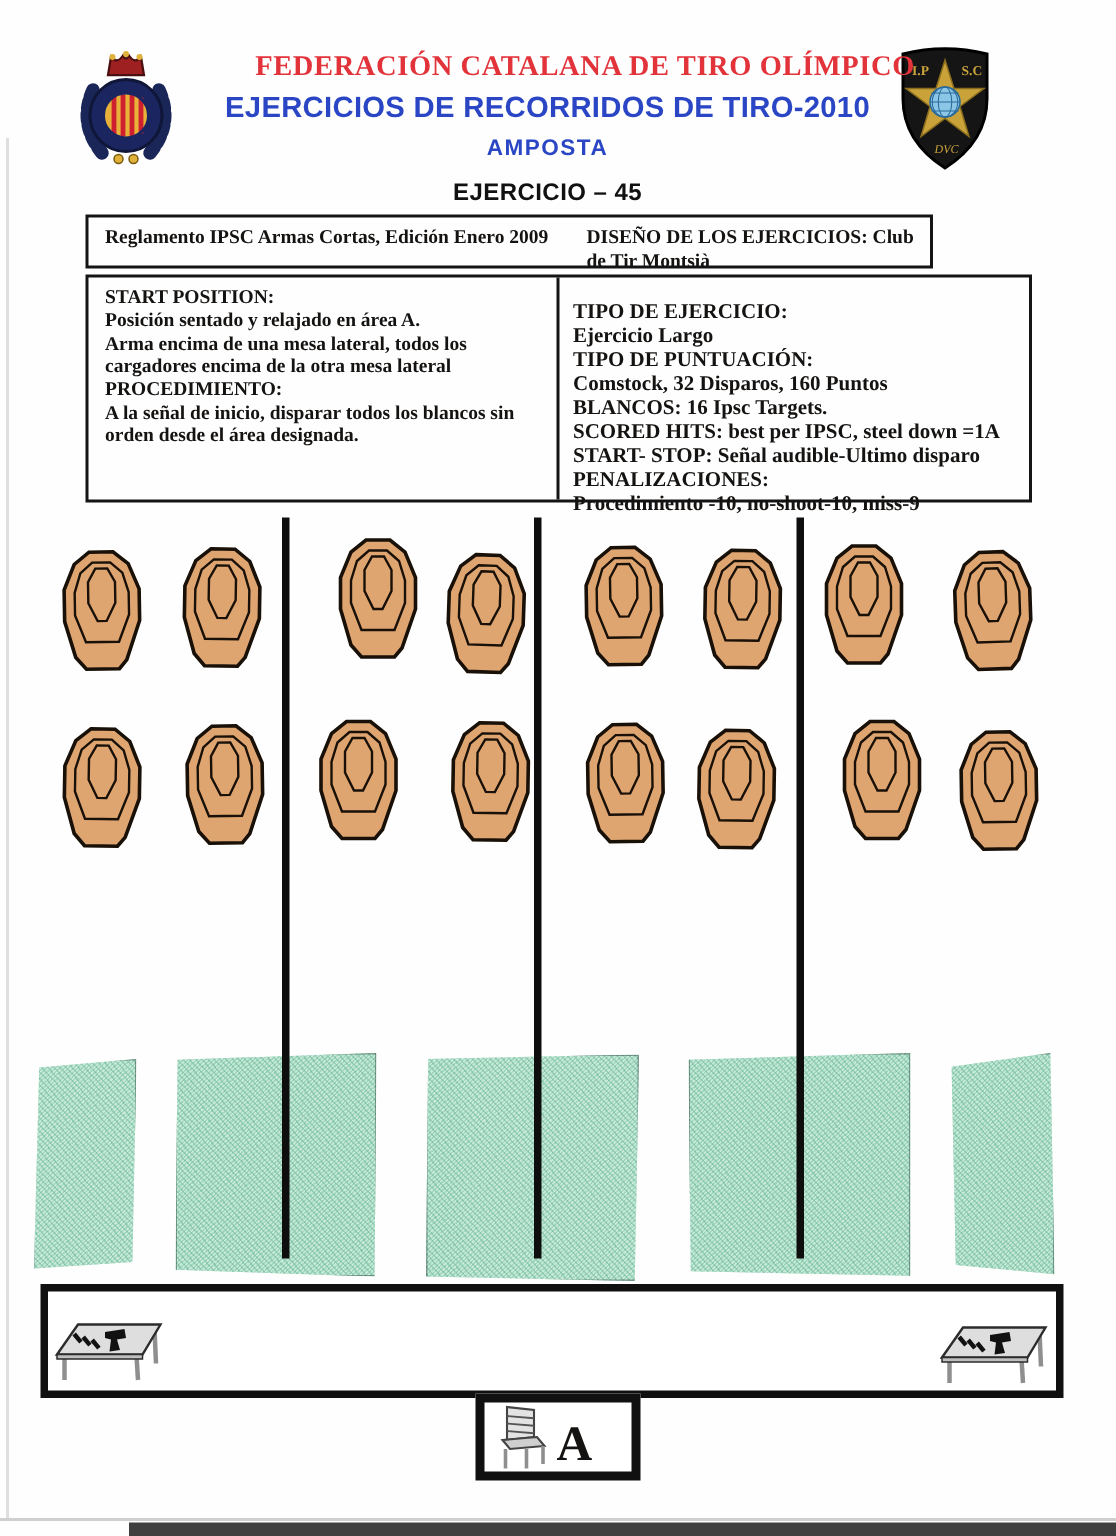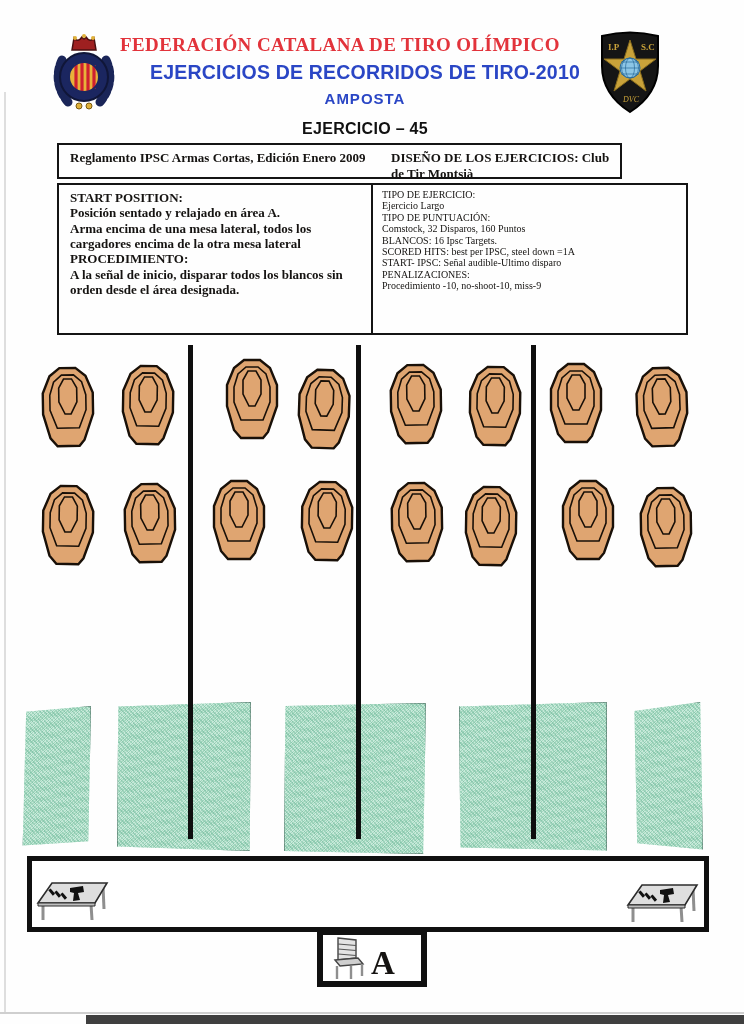--- a/index.html
+++ b/index.html
@@ -3,21 +3,21 @@
 <meta charset="utf-8">
 <style>
   html,body{margin:0;padding:0;background:#ffffff;}
   .page{position:relative;width:744px;height:1024px;background:#fefefe;overflow:hidden;
         font-family:"Liberation Serif", serif;color:#151311;}
 
   
   .logo{position:absolute;}
   .logo-left{left:48px;top:30px;width:72px;height:86px;}
   .logo-right{left:597px;top:28px;width:66px;height:88px;}
-  .title-red{position:absolute;left:120px;top:34px;width:490px;text-align:left;
+  .title-red{position:absolute;left:120px;top:34px;width:490px;text-align:right;
              font-family:"Liberation Serif", serif;font-weight:bold;font-size:19px;
              letter-spacing:.4px;color:#e2333b;}
   .title-blue{position:absolute;left:110px;top:61px;width:510px;text-align:center;
               font-family:"Liberation Sans", sans-serif;font-weight:bold;font-size:19.5px;
               letter-spacing:.2px;color:#2a46c5;}
   .title-city{position:absolute;left:110px;top:90px;width:510px;text-align:center;
               font-family:"Liberation Sans", sans-serif;font-weight:bold;font-size:15px;
               letter-spacing:1px;color:#2a46c5;}
   .title-exercise{position:absolute;left:110px;top:120px;width:510px;text-align:center;
               font-family:"Liberation Sans", sans-serif;font-weight:bold;font-size:16px;
@@ -27,21 +27,21 @@
   .reg-row{position:absolute;left:57px;top:143px;width:565px;height:36px;
            border:2.5px solid #141414;box-sizing:border-box;display:flex;align-items:flex-start;}
   .reg-left{width:312px;padding:5px 0 0 11px;font-weight:bold;font-size:13px;}
   .reg-right{flex:1;padding:5px 0 0 9px;font-weight:bold;font-size:13px;}
 
   .info-box{position:absolute;left:57px;top:183px;width:631px;height:152px;
             border:2.5px solid #141414;box-sizing:border-box;display:flex;}
   .info-left{width:312px;box-sizing:border-box;padding:5px 6px 0 11px;
              font-weight:bold;font-size:13px;line-height:1.18;}
   .info-right{flex:1;box-sizing:border-box;border-left:2px solid #141414;
-              padding:4px 4px 0 9px;font-weight:normal;font-size:10px;line-height:1.14;}
+              padding:16px 4px 0 9px;font-weight:bold;font-size:14px;line-height:1.14;}
   .info-line{margin:0;}
 
   
   .diagram{position:absolute;left:0;top:0;width:744px;height:1024px;}
   .wall{position:absolute;top:345px;width:5px;height:494px;background:#0e0e0e;z-index:3;}
   .panel{position:absolute;z-index:2;background-color:#a9dac2;
          background-image:
            repeating-linear-gradient(47deg, rgba(104,180,150,.45) 0 1px, rgba(0,0,0,0) 1px 3px),
            repeating-linear-gradient(-43deg, rgba(228,248,240,.55) 0 1px, rgba(0,0,0,0) 1px 2px),
            repeating-linear-gradient(90deg, rgba(140,205,175,.35) 0 1px, rgba(0,0,0,0) 1px 2px);
@@ -126,21 +126,21 @@
       <div class="info-line">PROCEDIMIENTO:</div>
       <div class="info-line">A la señal de inicio, disparar todos los blancos sin orden desde el área designada.</div>
     </div>
     <div class="info-right">
       <div class="info-line">TIPO DE EJERCICIO:</div>
       <div class="info-line">Ejercicio Largo</div>
       <div class="info-line">TIPO DE PUNTUACIÓN:</div>
       <div class="info-line">Comstock, 32 Disparos, 160 Puntos</div>
       <div class="info-line">BLANCOS: 16 Ipsc Targets.</div>
       <div class="info-line">SCORED HITS: best per IPSC, steel down =1A</div>
-      <div class="info-line">START- IPSC: Señal audible-Ultimo disparo</div>
+      <div class="info-line">START- STOP: Señal audible-Ultimo disparo</div>
       <div class="info-line">PENALIZACIONES:</div>
       <div class="info-line">Procedimiento -10, no-shoot-10, miss-9</div>
     </div>
   </div>
 
   <div class="diagram">
       <div class="panel" style="left: 22px; top: 706px; width: 69px; height: 141px; clip-path: polygon(6% 4%, 100% 0%, 96% 96%, 1% 99%);"></div>
       <div class="panel" style="left: 117px; top: 702px; width: 134px; height: 149px; clip-path: polygon(1% 3%, 100% 0%, 99% 100%, 0% 97%);"></div>
       <div class="panel" style="left: 284px; top: 703px; width: 142px; height: 151px; clip-path: polygon(1% 2%, 100% 0%, 98% 100%, 0% 98%);"></div>
       <div class="panel" style="left: 459px; top: 702px; width: 148px; height: 150px; clip-path: polygon(0% 3%, 100% 0%, 100% 99%, 1% 97%);"></div>

